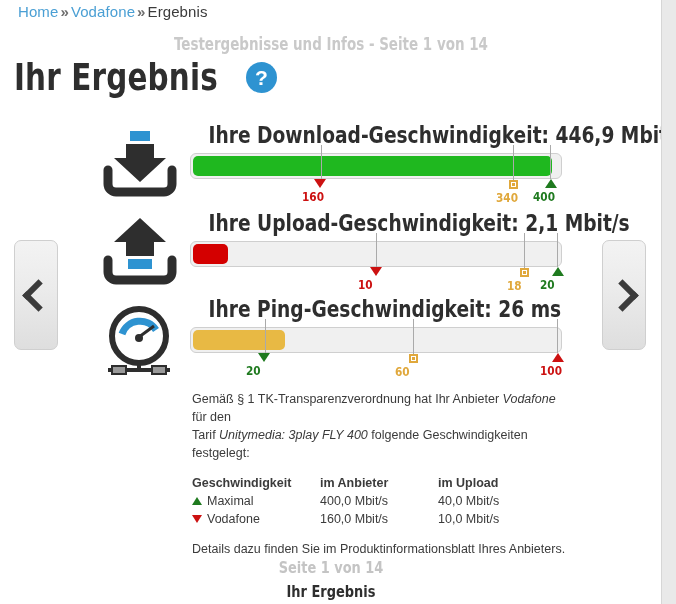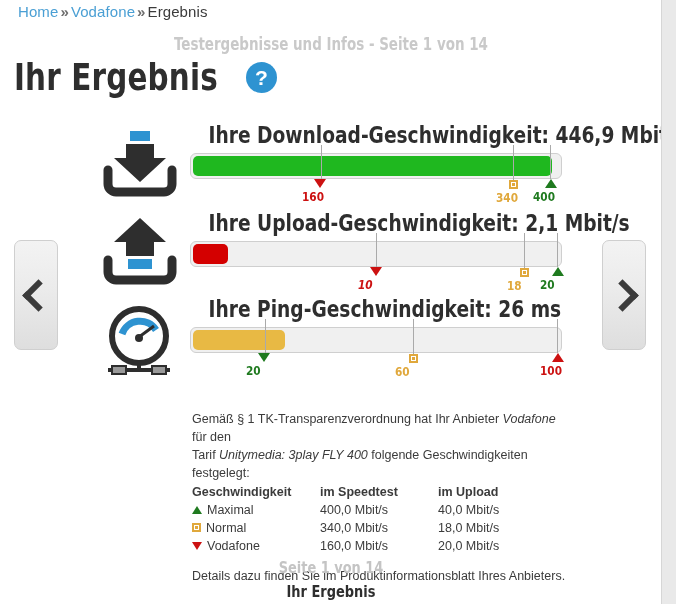--- a/index.html
+++ b/index.html
@@ -83,24 +83,24 @@
   .tri.up{border-left:6px solid transparent;border-right:6px solid transparent;}
   .sq{width:9px;height:9px;margin:1px auto 0;border:2px solid #e0a83c;box-sizing:border-box;
       background:#fff;position:relative;}
   .sq i{position:absolute;left:1px;top:1px;right:1px;bottom:1px;background:#e0a83c;display:block;}
   .mkv{
     font-family:"DejaVu Sans Condensed","Liberation Sans",sans-serif;
     font-size:13px;font-weight:bold;margin-top:1px;transform:scaleX(.9);
   }
 
   
-  .legal{position:absolute;left:192px;top:410px;width:380px;
+  .legal{position:absolute;left:192px;top:390px;width:380px;
     font-size:12.5px;color:#3b3b3b;line-height:1.45;}
   .legal i{font-style:italic;}
-  .tbl{font-size:12.5px;color:#3b3b3b;}
+  .tbl{margin-top:11px;font-size:12.5px;color:#3b3b3b;}
   .tbl .tr{display:flex;line-height:1.45;}
   .tbl .c0{width:128px;display:flex;align-items:center;gap:5px;}
   .tbl .c1{width:118px;} .tbl .c2{width:120px;}
   .tbl .hdr{font-weight:bold;}
   .minitri{width:0;height:0;display:inline-block;}
   .minitri.up{border-left:5px solid transparent;border-right:5px solid transparent;border-bottom:8px solid #1f7a1f;}
   .minitri.down{border-left:5px solid transparent;border-right:5px solid transparent;border-top:8px solid #cc1111;}
   .minisq{width:9px;height:9px;border:2px solid #e0a83c;box-sizing:border-box;background:#fff;position:relative;display:inline-block;}
   .minisq i{position:absolute;left:1px;top:1px;right:1px;bottom:1px;background:#e0a83c;display:block;}
   .details{margin-top:12px;font-size:12.5px;color:#3b3b3b;}
@@ -181,21 +181,21 @@
     </div>
     <div class="meter">
       <div class="label">Ihre Upload-Geschwindigkeit: 2,1 Mbit/s</div>
       <div class="track">
         <div class="fill" style="background: rgb(212, 0, 0); width: calc(10.5% - 4px);"></div>
       <div class="tick" style="left: 50%; height: 34px;"></div>
           <div class="tick" style="left: 90%; height: 35px;"></div>
           <div class="tick" style="left: 99%; height: 34px;"></div>
         </div>
       <div class="scale">
-          <div class="mk" style="left: 50%; font-style: italic;">
+          <div class="mk" style="left: 50%;">
             <div class="tri down" style="border-top: 9px solid rgb(204, 17, 17);"></div>
             <div class="mkv" style="color: rgb(204, 17, 17);">10</div>
           </div>
           <div class="mk" style="left: 90%;">
             <div class="sq">
               <i></i>
             </div>
             <div class="mkv" style="color: rgb(224, 168, 60);">18</div>
           </div>
           <div class="mk" style="left: 99%;">
@@ -248,48 +248,38 @@
 
   <div class="legal">
     <span>Gemäß § 1 TK-Transparenzverordnung hat Ihr Anbieter </span><i>Vodafone</i><span> für den</span><br>
     <span>Tarif </span><i>Unitymedia: 3play FLY 400</i><span> folgende Geschwindigkeiten festgelegt:</span>
 
     <div class="tbl">
       <div class="tr hdr">
         <div class="c0">
             <span>Geschwindigkeit</span>
           </div>
-        <div class="c1">im Speedtest</div>
+        <div class="c1">im Anbieter</div>
         <div class="c2">im Upload</div>
       </div>
       <div class="tr">
         <div class="c0">
             <span class="minitri up"></span>
             <span>Maximal</span>
           </div>
         <div class="c1">400,0 Mbit/s</div>
         <div class="c2">40,0 Mbit/s</div>
       </div>
       <div class="tr">
         <div class="c0">
-            <span class="minisq">
-              <i></i>
-            </span>
-            <span>Normal</span>
-          </div>
-        <div class="c1">340,0 Mbit/s</div>
-        <div class="c2">18,0 Mbit/s</div>
-      </div>
-      <div class="tr">
-        <div class="c0">
             <span class="minitri down"></span>
             <span>Vodafone</span>
           </div>
         <div class="c1">160,0 Mbit/s</div>
-        <div class="c2">20,0 Mbit/s</div>
+        <div class="c2">10,0 Mbit/s</div>
       </div>
     </div>
 
     <div class="details">Details dazu finden Sie im Produktinformationsblatt Ihres Anbieters.</div>
   </div>
 
   <div class="foot1">Seite 1 von 14</div>
   <div class="foot2">Ihr Ergebnis</div>
 
 </div>

